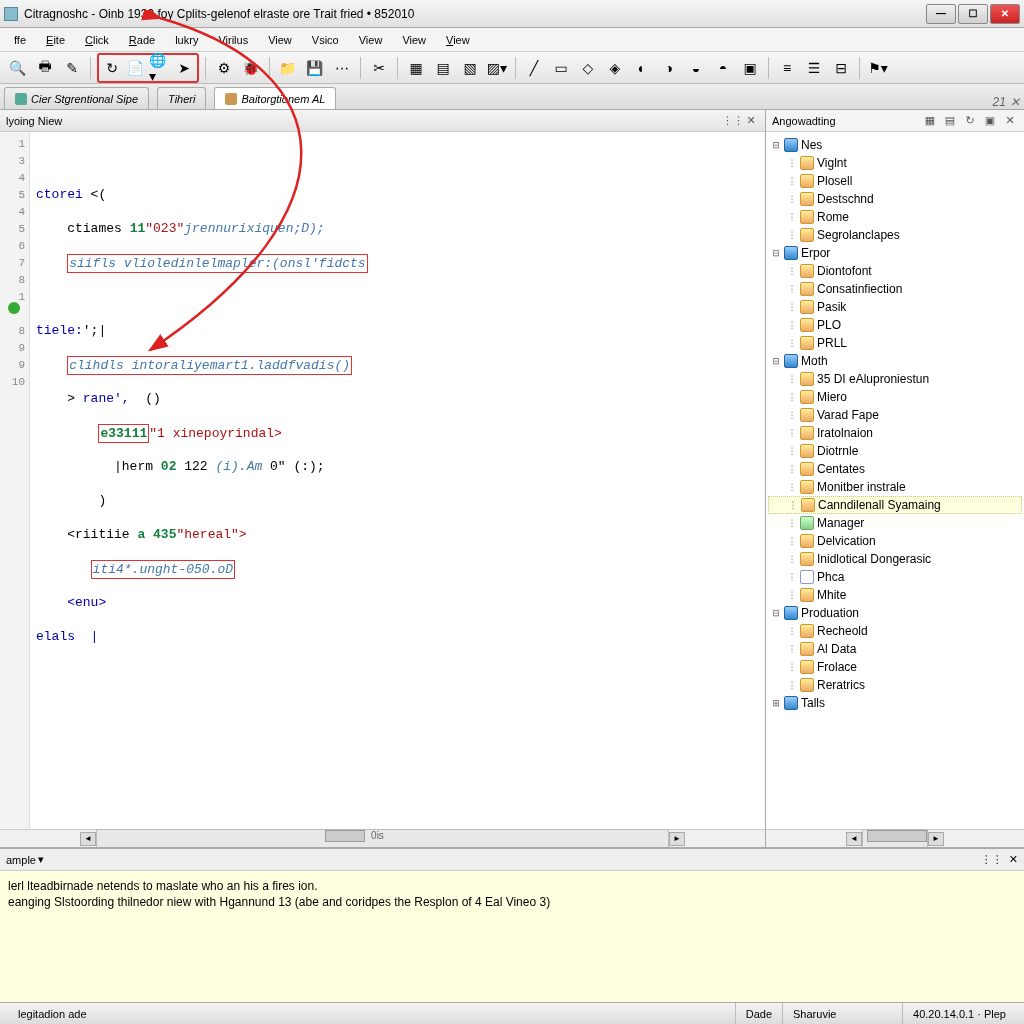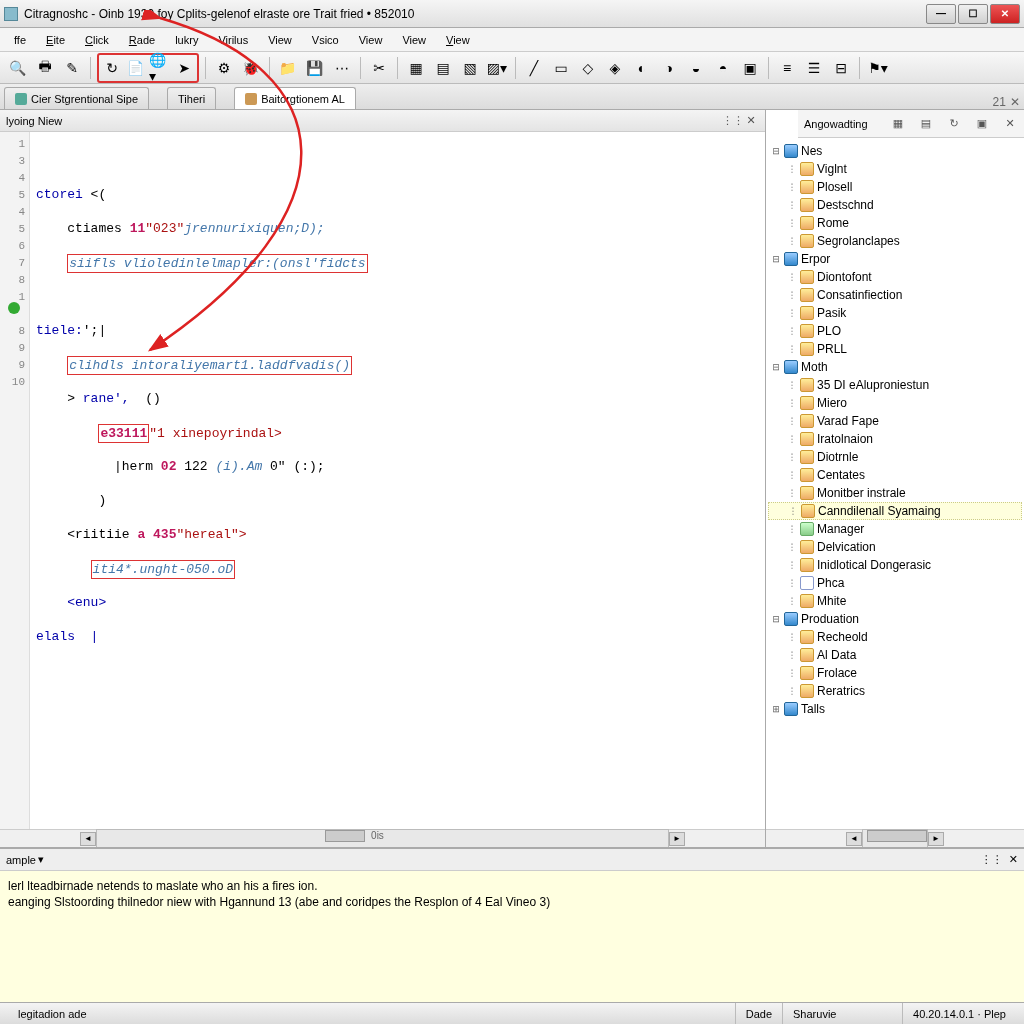--- a/index.html
+++ b/index.html
@@ -62,21 +62,22 @@
   border-radius: 3px;
   padding: 1px;
   display: flex;
 }
 .tabstrip {
   height: 26px;
   background: linear-gradient(#eee,#dcdcdc);
   border-bottom: 1px solid #aaa;
   display: flex; align-items: flex-end;
   padding: 0 4px;
-  gap: 18px;
+  gap: 8px;
+  font-style: italic;
 }
 .tab {
   height: 22px;
   padding: 3px 10px;
   background: linear-gradient(#f0f0f0,#dcdcdc);
   border: 1px solid #aaa;
   border-bottom: none;
   border-radius: 3px 3px 0 0;
   display: flex; align-items: center; gap: 4px;
   font-size: 11px;
@@ -129,21 +130,21 @@
 .code {
   flex: 1;
   padding: 20px 6px;
   white-space: pre;
   color: #000;
   position: relative;
 }
 .code .line { height: 17px; }
 .kw { color: #00a; }
 .str { color: #a11; }
-.num { color: #be185d; font-weight: bold; }
+.num { color: #15803d; font-weight: bold; }
 .ident { color: #47a; font-style: italic; }
 .box-r { border: 1.5px solid #d33; padding: 0 1px; display: inline-block; }
 .green-dot {
   position: absolute; left: -22px; top: 170px;
   width: 12px; height: 12px; background: #3a3; border-radius: 50%;
 }
 svg.arrow { position: absolute; pointer-events: none; z-index: 50; }
 .hscroll {
   height: 18px;
   background: #f0f0f0;
@@ -153,25 +154,24 @@
 }
 .hscroll .sb-track { flex:1; height:20px; background:#e8e8e8; border:1px solid #bbb; position:relative; }
 .hscroll .sb-thumb { position:absolute; left:40%; width:40px; height:12px; background:#ccc; border:1px solid #999;}
 .hscroll .sb-arr { width:16px; height:14px; background:#ddd; border:1px solid #aaa; display:flex;align-items:center;justify-content:center; font-size:8px;}
 .side-pane {
   width: 258px;
   background: #fff;
   display: flex; flex-direction: column;
 }
 .side-header {
-  height: 28px;
+  height: 22px;
   background: #f4f4f4; border-bottom:1px solid #ccc;
-  display:flex; align-items:center; padding:0 6px; gap:12px;
+  display:flex; align-items:center; padding:0 6px; gap:4px;
   font-size:11px;
-  margin-left:32px;
 }
 .side-header .sh-title { flex:1; }
 .side-header .sh-btn { width:16px;height:16px;display:flex;align-items:center;justify-content:center;color:#555;}
 .tree { flex:1; overflow:auto; padding:4px 2px; font-size:12px; }
 .tree-node { display:flex; align-items:center; height:18px; white-space:nowrap; }
 .tree-node.sel { background:#ffd; border:1px dotted #cc8; }
 .tg { width:12px; height:12px; display:inline-flex;align-items:center;justify-content:center; font-size:9px; color:#666; margin-right:2px;}
 .nic { width:14px;height:14px;display:inline-block;margin-right:3px;border-radius:2px;}
 .ic-folder { background:linear-gradient(#fe9,#ea6); border:1px solid #c93;}
 .ic-proj { background:linear-gradient(#9cf,#38c); border:1px solid #269;}

